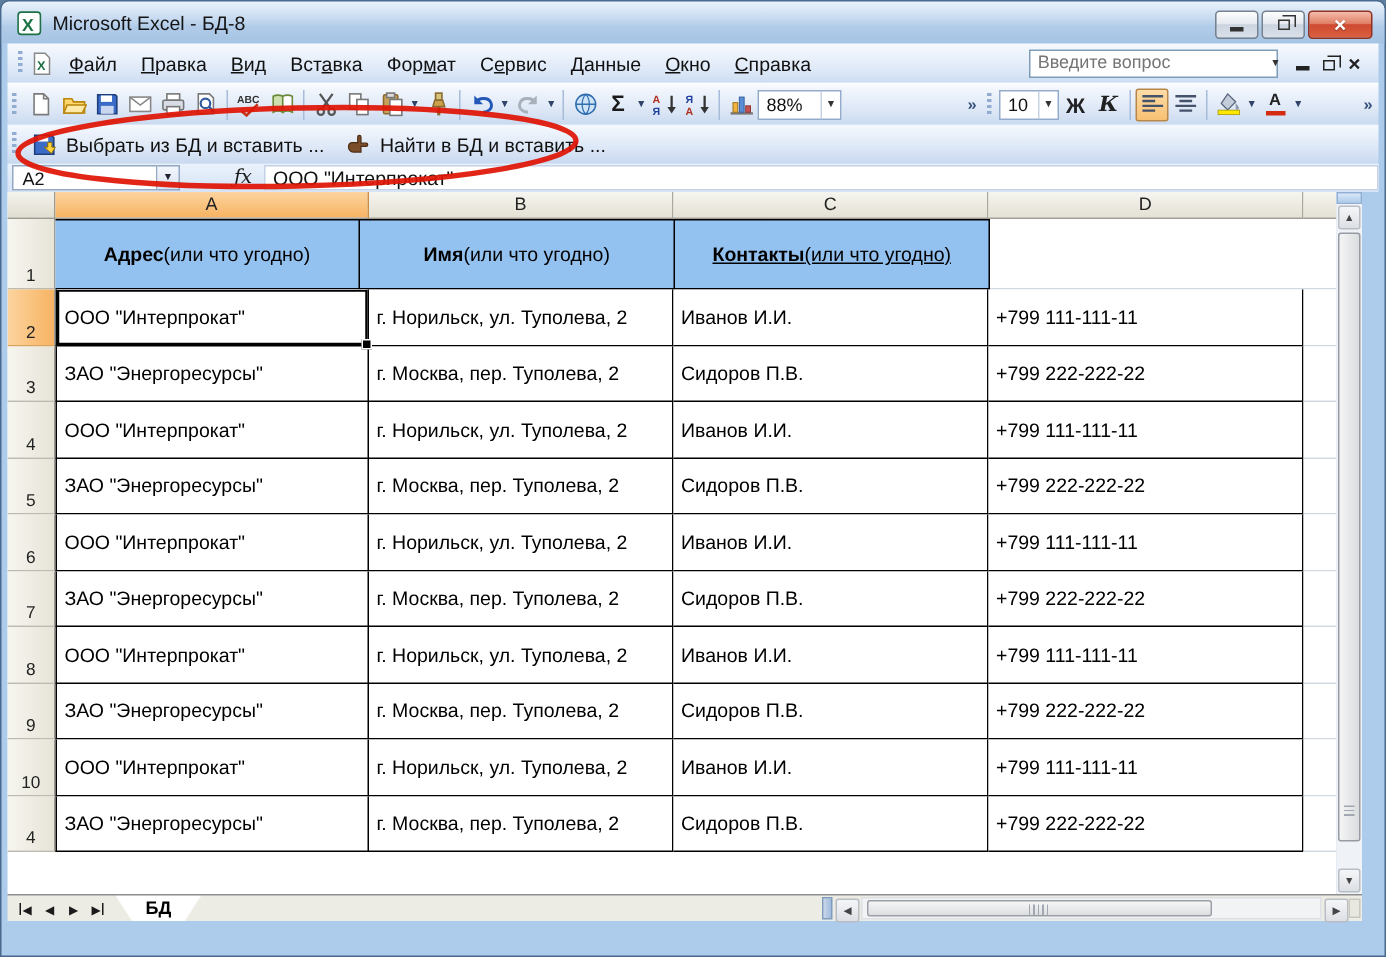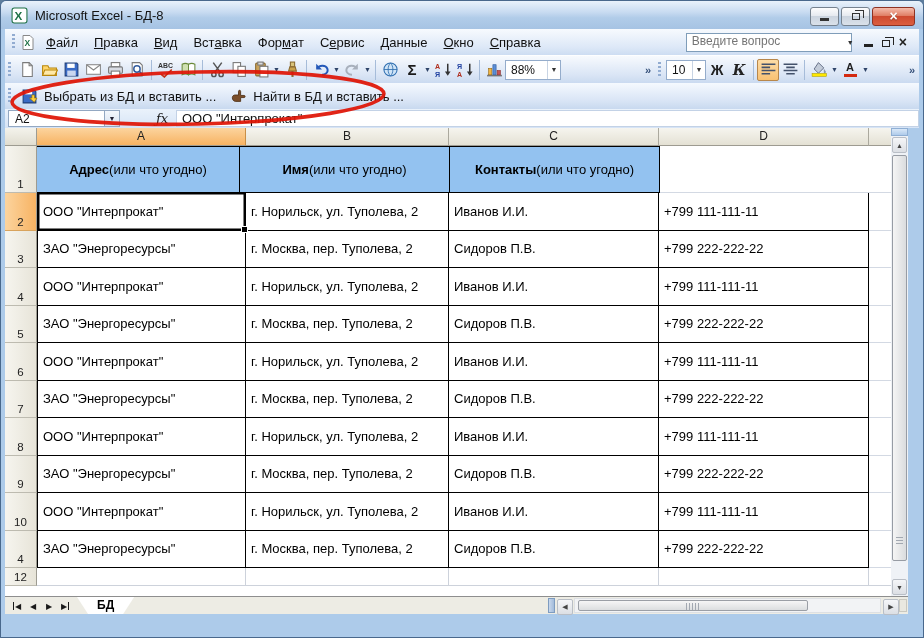--- a/index.html
+++ b/index.html
@@ -499,21 +499,21 @@
       <div class="g-row r1">
         <div class="rh">1</div>
         <div class="hc" style="width: 203px;">
           <b>Адрес</b>
           <span> (или что угодно)</span>
         </div>
         <div class="hc" style="width: 210px;">
           <b>Имя</b>
           <span> (или что угодно)</span>
         </div>
-        <div class="hc" style="width: 210px;">
+        <div class="hc" style="width: 210px; text-decoration: underline;">
           <b>Контакты</b>
           <span> (или что угодно)</span>
         </div>
         <div class="sliver"></div>
       </div>
       <div class="g-row dr">
         <div class="rh sel">2</div>
         <div class="dc first selcell" style="width: 209px;">ООО "Интерпрокат"</div>
         <div class="dc" style="width: 203px;">г. Норильск, ул. Туполева, 2</div>
         <div class="dc" style="width: 210px;">Иванов И.И.</div>
@@ -583,28 +583,20 @@
         <div class="dc" style="width: 210px;">Иванов И.И.</div>
         <div class="dc" style="width: 210px;">+799 111-111-11</div>
         <div class="sliver"></div>
       </div>
       <div class="g-row dr">
         <div class="rh">4</div>
         <div class="dc first" style="width: 209px;">ЗАО "Энергоресурсы"</div>
         <div class="dc" style="width: 203px;">г. Москва, пер. Туполева, 2</div>
         <div class="dc" style="width: 210px;">Сидоров П.В.</div>
         <div class="dc" style="width: 210px;">+799 222-222-22</div>
-        <div class="sliver"></div>
-      </div>
-      <div class="g-row er">
-        <div class="rh">12</div>
-        <div class="ec" style="width: 209px;"></div>
-        <div class="ec" style="width: 203px;"></div>
-        <div class="ec" style="width: 210px;"></div>
-        <div class="ec" style="width: 210px;"></div>
         <div class="sliver"></div>
       </div>
     </div>
 
   <div class="vscroll">
     <span class="vs-split"></span>
     <span class="sc-btn">▲</span>
     <span class="vs-track">
       <span class="vs-thumb"></span>
     </span>

